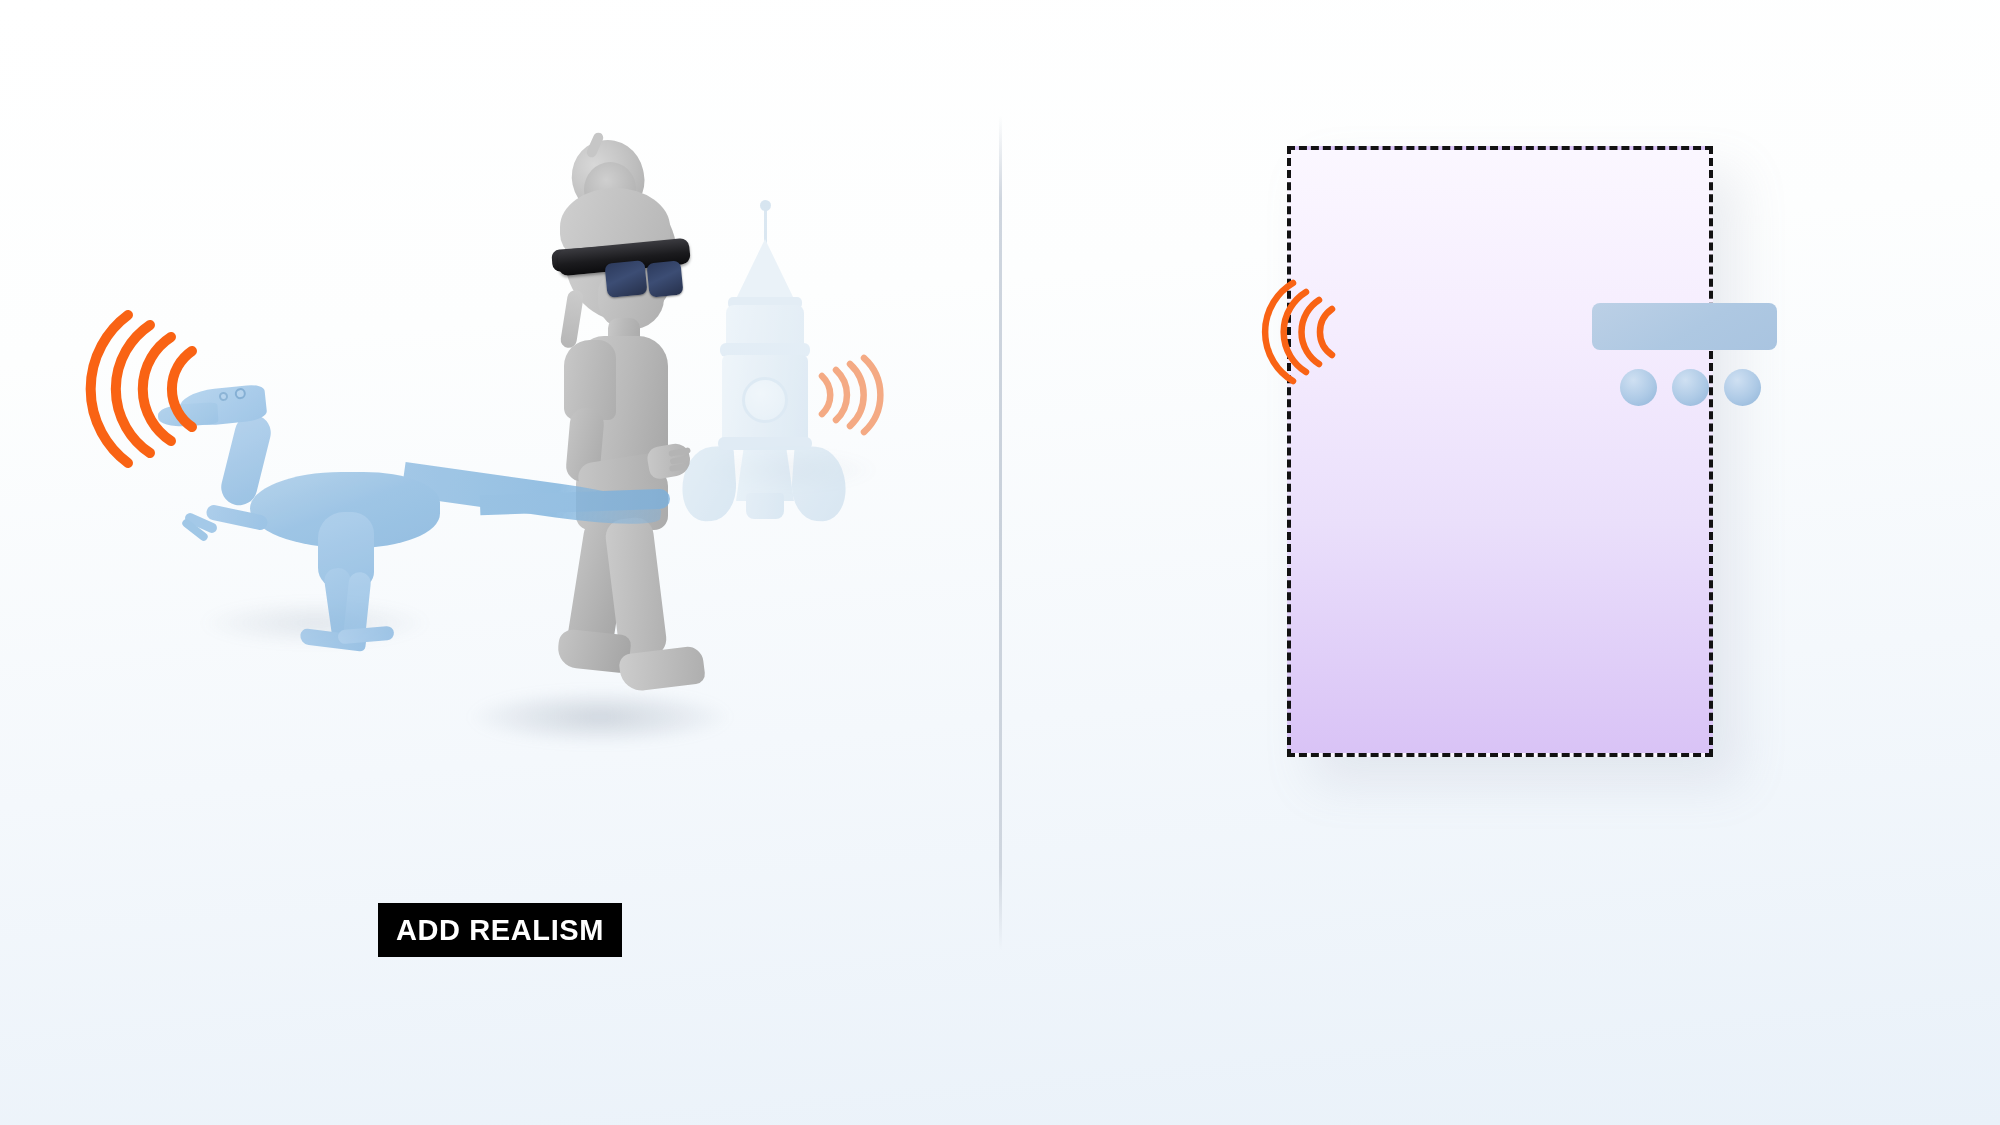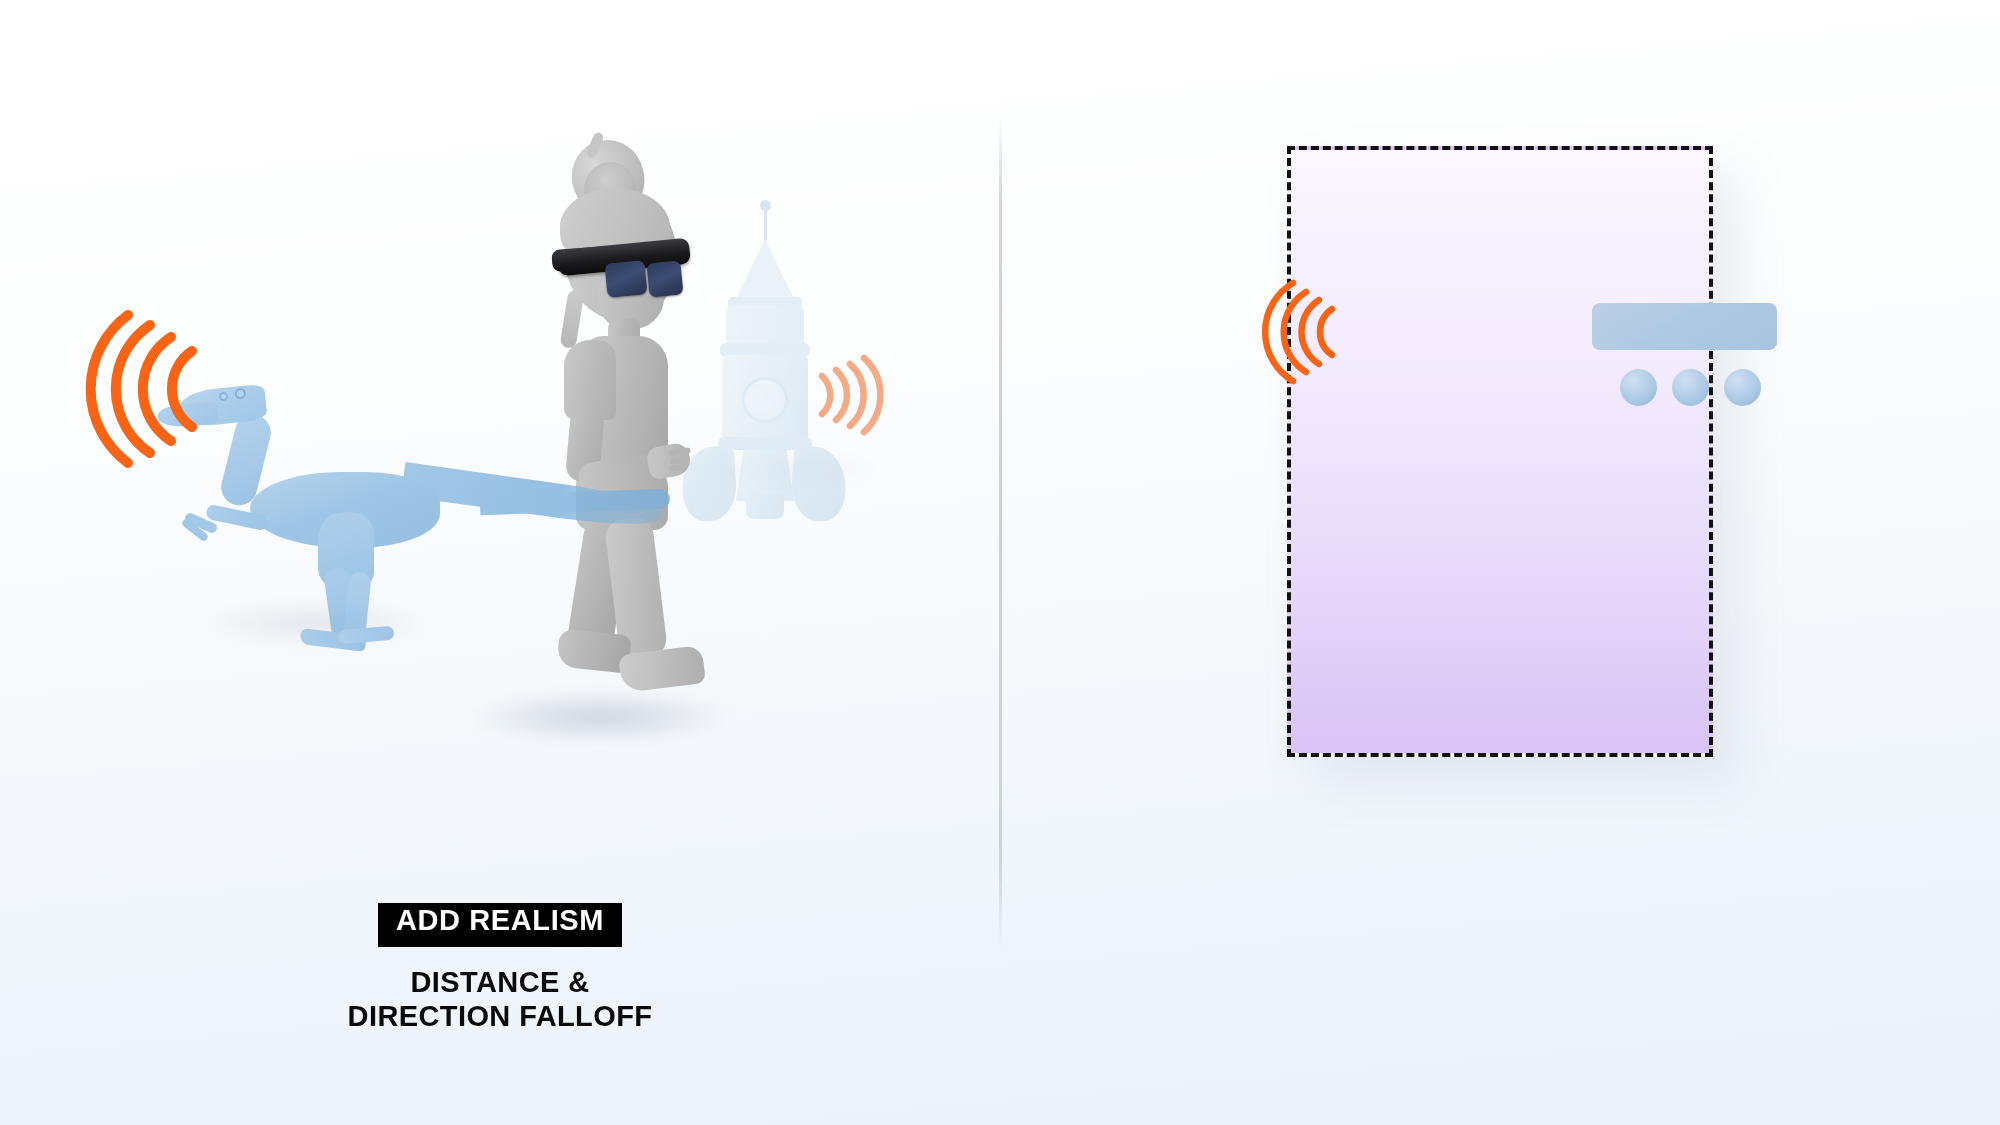--- a/index.html
+++ b/index.html
@@ -16,21 +16,21 @@
     position:absolute; left:999px; top:115px; width:3px; height:836px;
     background:linear-gradient(180deg,rgba(205,212,222,0) 0%,#cfd6df 10%,#c9d1db 50%,#cfd6df 90%,rgba(205,212,222,0) 100%);
     border-radius:2px;
   }
 
   
   .caption { position:absolute; text-align:center; }
   .caption .tag {
     display:inline-block; background:#000; color:#fff;
     font-weight:700; letter-spacing:0.6px; line-height:1;
-    padding:3px 18px 12px 18px; font-size:29px; white-space:nowrap;
+    padding:13px 18px 12px 18px; font-size:29px; white-space:nowrap;
   }
   .caption .sub {
     margin-top:19px; color:#0a0a0a; font-weight:700; font-size:29px;
     letter-spacing:0.4px; line-height:1.16; white-space:pre-line;
   }
   #caption-left  { left:150px; top:903px; width:700px; }
 
   
   .grey   { background:linear-gradient(100deg,#c9c9c9 0%,#b9b9b9 45%,#a9a9a9 100%); }
 
@@ -357,22 +357,20 @@
       <g fill="none" stroke="#f96314" stroke-width="10" stroke-linecap="round">
         <path d="M122,46  A46,46 0 0 0 122,122"></path>
         <path d="M101,32  A62,62 0 0 0 101,136"></path>
         <path d="M80,20   A77,77 0 0 0 80,148"></path>
         <path d="M58,10   A92,92 0 0 0 58,158"></path>
       </g>
     </svg>
 
     <div class="caption" id="caption-left">
       <div class="tag">ADD REALISM</div>
-      <div class="sub">DISTANCE &amp;
-DIRECTION FALLOFF</div>
     </div>
   </div>
 
   <div class="divider"></div>
 
   <div id="scene-right">
 
     <div class="fov-soft-shadow"></div>
     <div id="fov-box"></div>
 

